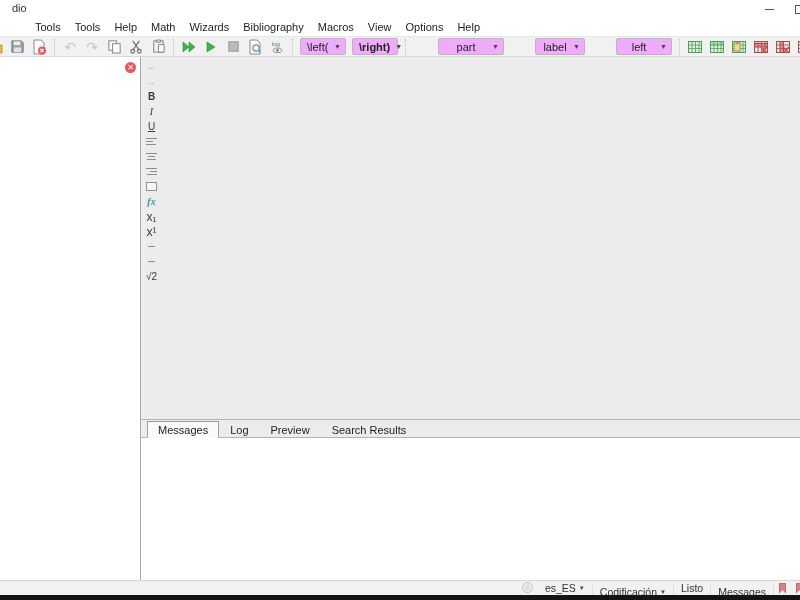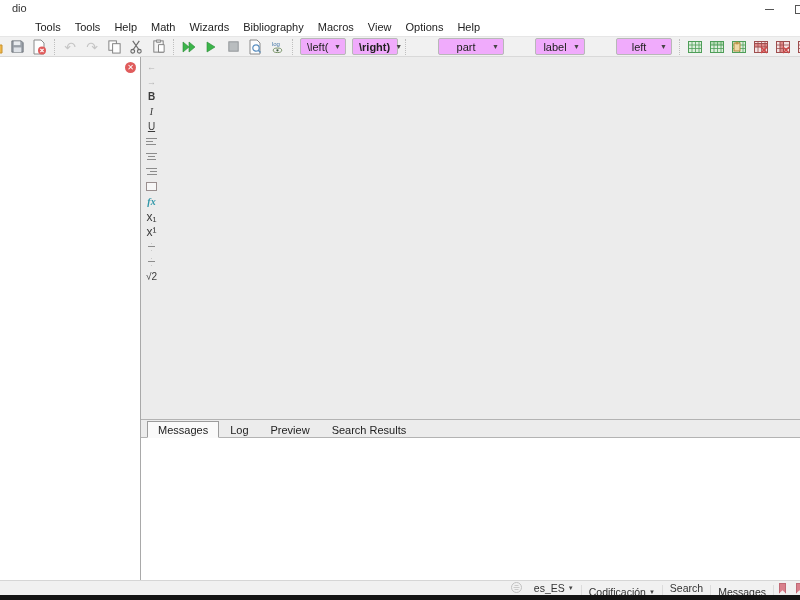--- a/index.html
+++ b/index.html
@@ -372,21 +372,21 @@
   </span>
   <span class="sb-item">
     <span>es_ES</span>
     <span class="sb-arrow">▼</span>
   </span>
   <span class="sb-item sb-border">
     <span>Codificación</span>
     <span class="sb-arrow">▼</span>
   </span>
   <span class="sb-item">
-    <span>Search</span>
+    <span>Listo</span>
   </span>
   <span class="sb-item sb-border">
     <span>Messages</span>
   </span>
   <span class="bookmark"></span>
   <span class="bookmark cut"></span>
 </div>
 
 <div class="bottom-strip"></div>
 

